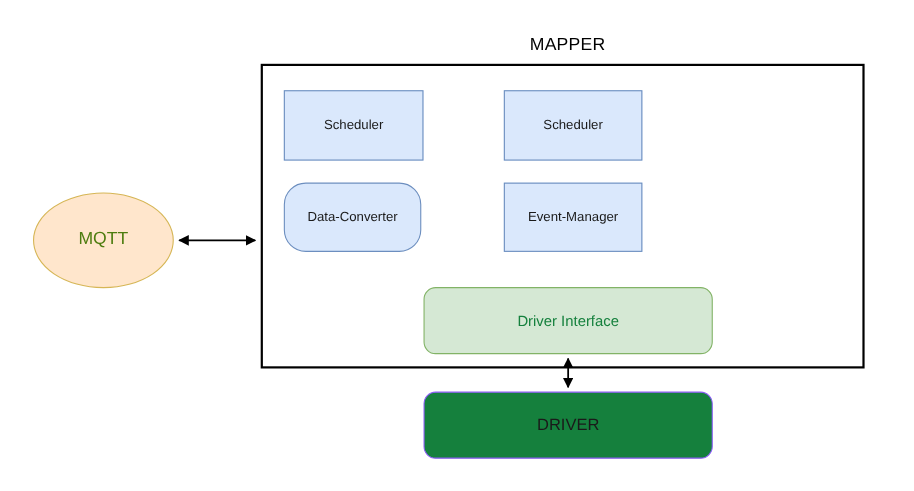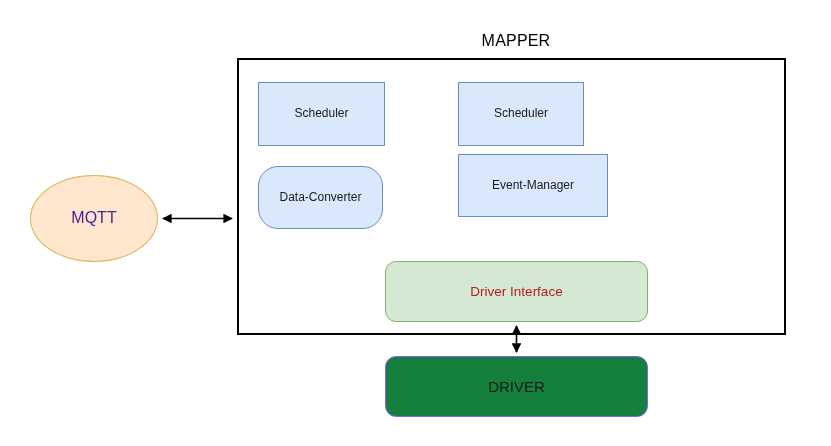--- a/index.html
+++ b/index.html
@@ -64,21 +64,21 @@
   
   .driver-interface {
     left: 385px;
     top: 261px;
     width: 263px;
     height: 61px;
     background: #d5e8d4;
     border: 1px solid #82b366;
     border-radius: 11px;
     font-size: 13.5px;
-    color: #b91c1c;
+    color: #15803d;
   }
 
   
   .driver-box {
     left: 385px;
     top: 356px;
     width: 263px;
     height: 61px;
     background: #15803d;
     border: 1px solid #8b5cf6;
@@ -90,21 +90,21 @@
   
   .mqtt-ellipse {
     left: 30px;
     top: 175px;
     width: 128px;
     height: 87px;
     background: #ffe6cc;
     border: 1px solid #d6b656;
     border-radius: 50%;
     font-size: 16px;
-    color: #4c1d95;
+    color: #4d7c0f;
   }
 
   
   .arrow-layer {
     position: absolute;
     left: 0;
     top: 0;
     width: 831px;
     height: 446px;
     pointer-events: none;
@@ -119,21 +119,21 @@
 
   <div class="node mapper-title">MAPPER</div>
 
   <div class="node comp-box" style="left:258px; top:82px; width:127px; height:64px;">Scheduler</div>
 
   <div class="node comp-box" style="left:458px; top:82px; width:126px; height:64px;">Scheduler</div>
 
 
   <div class="node comp-box" style="left:258px; top:166px; width:125px; height:63px;border-radius:20px;">Data-Converter</div>
 
-  <div class="node comp-box" style="left:458px; top:154px; width:150px; height:63px;">Event-Manager</div>
+  <div class="node comp-box" style="left:458px; top:166px; width:126px; height:63px;">Event-Manager</div>
 
 
   <div class="node driver-interface">Driver Interface</div>
 
   <div class="node driver-box">DRIVER</div>
 
   <div class="node mqtt-ellipse">MQTT</div>
 
   <svg class="arrow-layer" viewBox="0 0 831 446">
     <defs>

